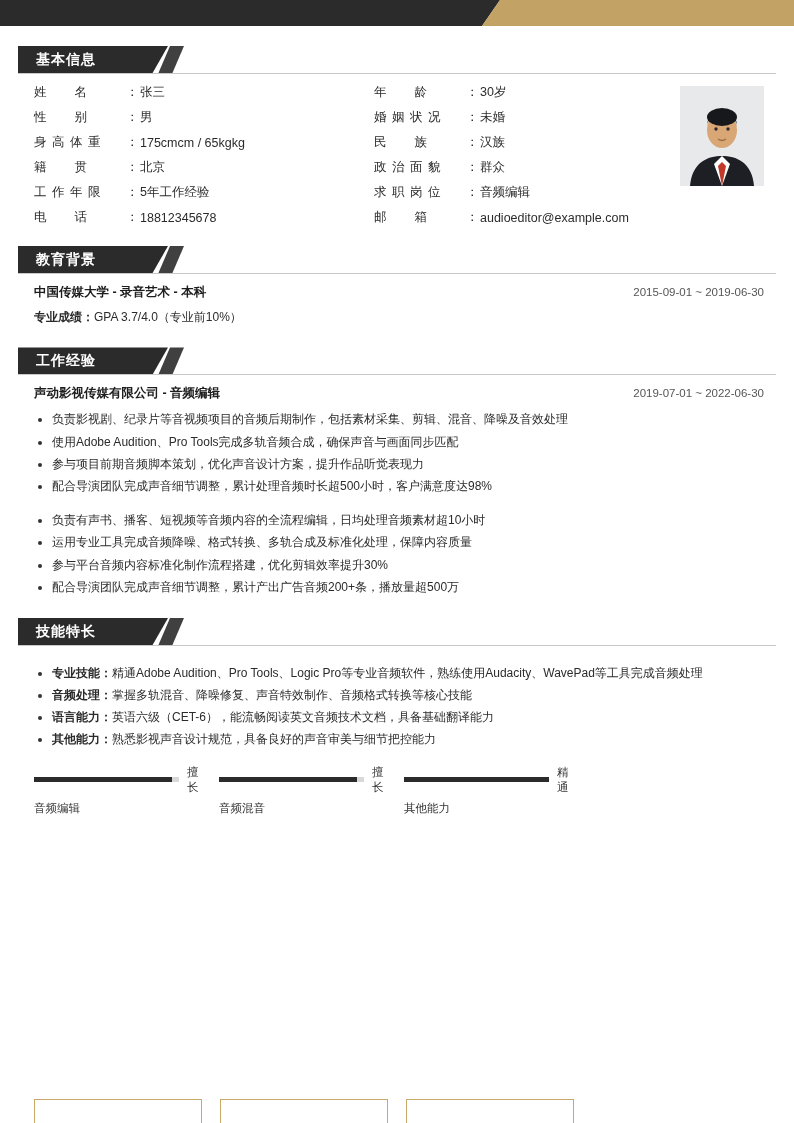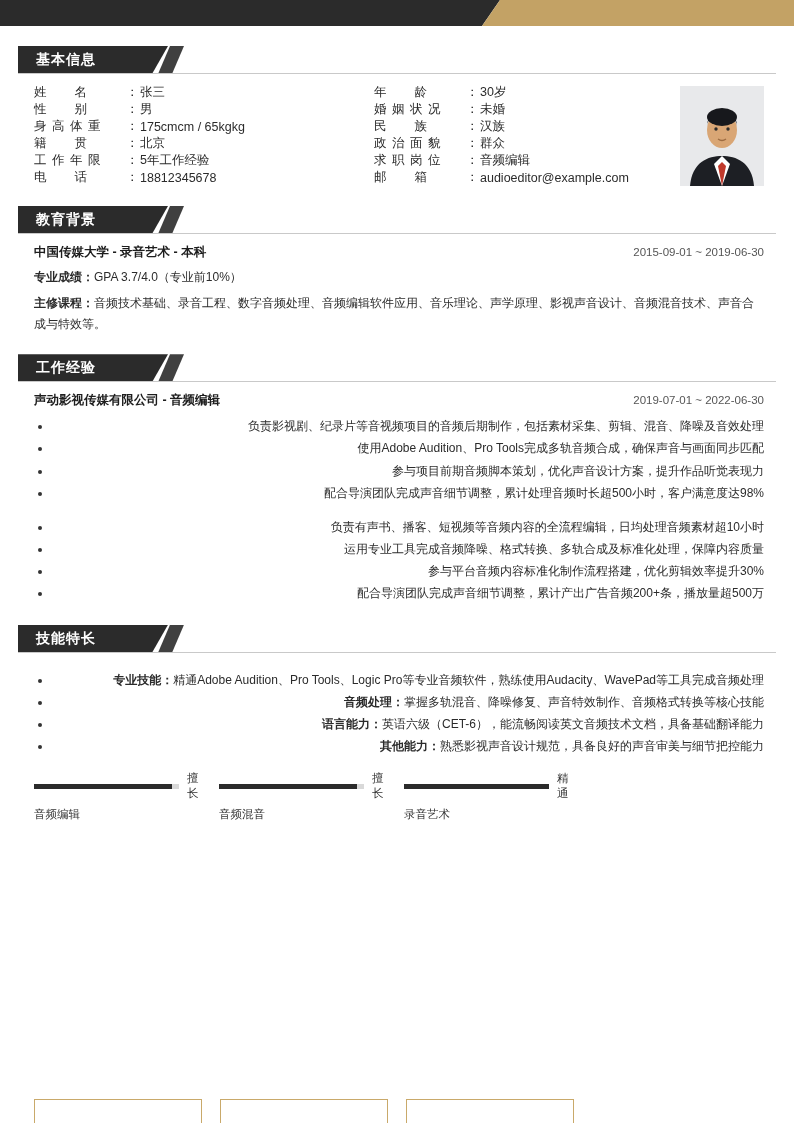--- a/index.html
+++ b/index.html
@@ -54,20 +54,21 @@
     position:absolute; left:0; bottom:0; width:100%; height:1px; background:#c9c9c9;
   }
 
   .sec-body { padding:10px 30px 0 34px; }
 
   
   .info-wrap { position:relative; }
   .info-grid {
     display:grid;
     grid-template-columns: 340px 1fr;
+    row-gap:8px;
   }
   .info-item { display:flex; align-items:center; font-size:12.5px; color:#2b2b2b; }
   .info-label {
     display:inline-block; width:92px;
     letter-spacing:0.08em;
   }
   .info-colon { width:14px; display:inline-block; }
   .info-value { color:#2b2b2b; }
 
   .photo {
@@ -77,21 +78,21 @@
     background:#e9eaec;
   }
 
   
   .row-title { display:flex; justify-content:space-between; align-items:baseline; }
   .row-title .lt { font-weight:bold; font-size:12.5px; color:#1d1d1d; }
   .row-title .rt { font-size:11.5px; color:#555; }
   .line { margin-top:6px; font-size:12px; line-height:1.7; color:#2b2b2b; }
   .line b { font-weight:bold; }
 
-  ul.bul { margin:6px 0 0 0; padding-left:18px;text-align:right; }
+  ul.bul { margin:6px 0 0 0; padding-left:18px; }
   ul.bul li { font-size:12px; line-height:1.85; color:#2b2b2b; }
   ul.bul li::marker { color:#333; }
 
   .job { margin-bottom:6px; }
   .job + .job { margin-top:12px; }
 
   
   .bars { margin-top:14px; display:grid; grid-template-columns:repeat(4, 1fr); row-gap:14px; column-gap:10px;}
   .bar-cell { }
   .bar-row { display:flex; align-items:center; gap:8px; }
@@ -220,23 +221,20 @@
         <div class="rule"></div>
       </div>
       <div class="sec-body">
         <div class="row-title">
           <span class="lt">中国传媒大学 - 录音艺术 - 本科</span>
           <span class="rt">2015-09-01 ~ 2019-06-30</span>
         </div>
         <div class="line">
           <b>专业成绩：</b><span>GPA 3.7/4.0（专业前10%）</span>
         </div>
-        <div class="line">
-          <b>主修课程：</b><span>音频技术基础、录音工程、数字音频处理、音频编辑软件应用、音乐理论、声学原理、影视声音设计、音频混音技术、声音合成与特效等。</span>
-        </div>
       </div>
     </div>
 
     <div class="section">
       <div class="sec-head">
         <div class="bar"></div>
         <div class="bar2"></div>
         <div class="title">工作经验</div>
         <div class="rule"></div>
       </div>
@@ -301,21 +299,21 @@
             </div>
             <div class="bar-name">音频混音</div>
           </div>
           <div class="bar-cell">
             <div class="bar-row">
               <div class="bar-track">
                   <div class="bar-fill" id="f3" style="width: 100%;"></div>
                 </div>
               <span class="bar-level">精通</span>
             </div>
-            <div class="bar-name">录音艺术</div>
+            <div class="bar-name">其他能力</div>
           </div>
         </div>
       </div>
     </div>
 
 
   </div>
 
   <div class="cards">
     <div class="card"></div>

